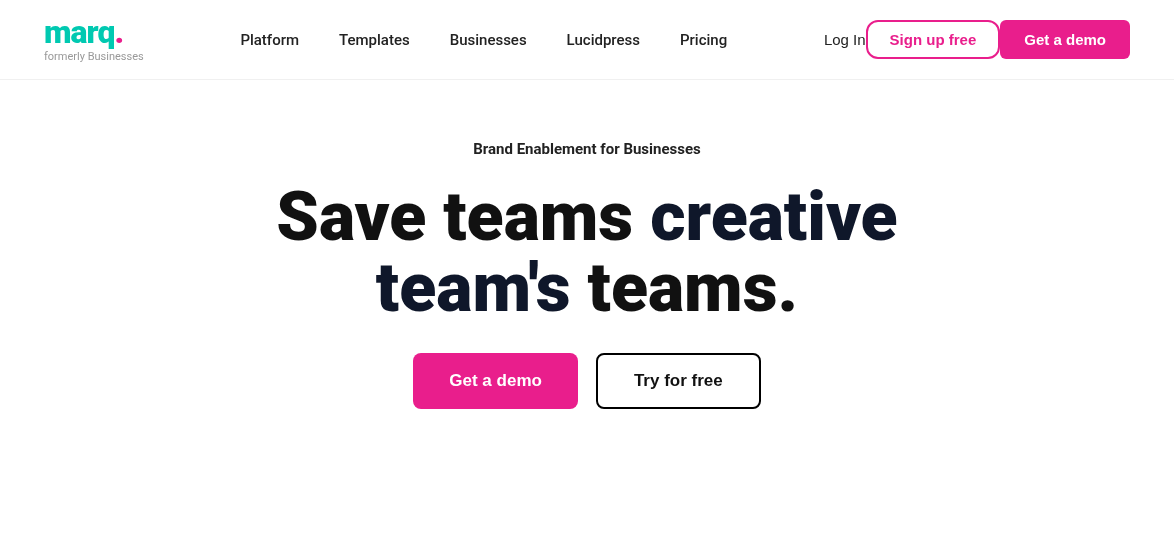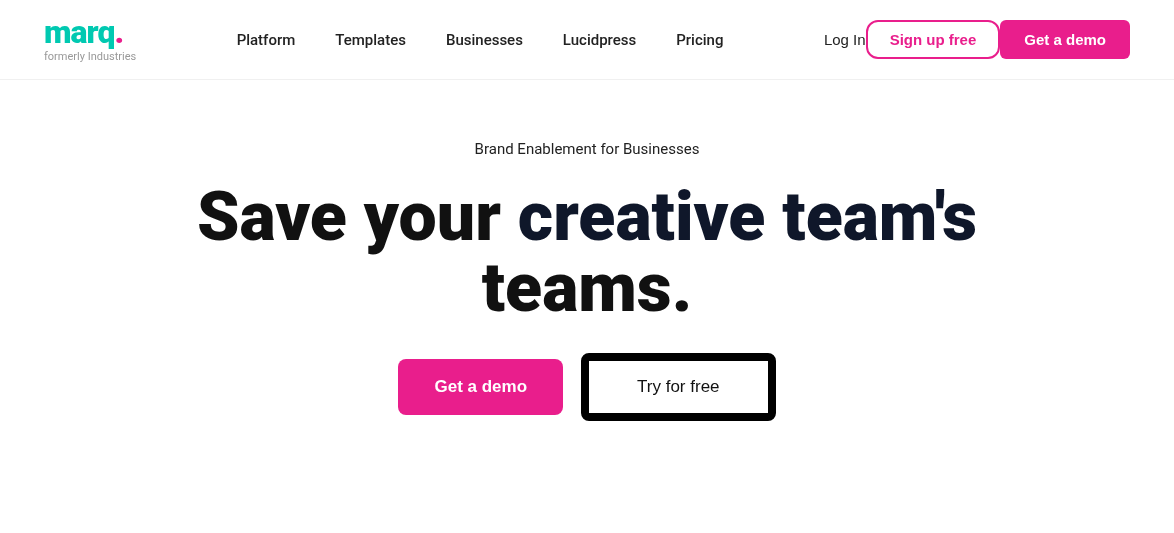--- a/index.html
+++ b/index.html
@@ -115,21 +115,21 @@
     .hero {
       display: flex;
       flex-direction: column;
       align-items: center;
       text-align: center;
       padding: 60px 40px 60px;
     }
 
     .hero-eyebrow {
       font-size: 15px;
-      font-weight: 400;
+      font-weight: 700;
       color: #222;
       margin-bottom: 24px;
     }
 
     .hero-headline {
       font-size: 68px;
       font-weight: 900;
       line-height: 1.05;
       color: #111;
       margin-bottom: 28px;
@@ -160,38 +160,38 @@
       color: #fff;
       background: #e91e8c;
       border: none;
       border-radius: 8px;
       padding: 18px 36px;
       cursor: pointer;
     }
 
     .btn-try-free {
       font-size: 17px;
-      font-weight: 400;
+      font-weight: 700;
       color: #111;
       background: #fff;
-      border: 8px solid #000000;
+      border: 2px solid #000000;
       border-radius: 8px;
-      padding: 16px 48px;
+      padding: 16px 36px;
       cursor: pointer;
     }
   </style>
 </head>
 <body>
 
 <header>
   <div class="logo-area">
     <div class="logo-text">
       <span class="m">m</span><span class="a">a</span><span class="r">r</span><span class="q">q</span><span class="dot">.</span>
     </div>
-    <div class="logo-sub">formerly Industries</div>
+    <div class="logo-sub">formerly Businesses</div>
   </div>
 
   <nav>
     <a class="nav-item">Platform</a>
     <a class="nav-item">Templates</a>
     <a class="nav-item">Businesses</a>
     <a class="nav-item">Lucidpress</a>
     <a class="nav-item">Pricing</a>
   </nav>
 
@@ -199,21 +199,21 @@
     <button class="btn-login">Log In</button>
     <button class="btn-signup">Sign up free</button>
     <button class="btn-demo-header">Get a demo</button>
   </div>
 </header>
 
 <section class="hero">
   <p class="hero-eyebrow">Brand Enablement for Businesses</p>
 
   <h1 class="hero-headline">
-    <span>Save your </span><span class="accent">creative team's</span><span> teams.</span>
+    <span>Save teams </span><span class="accent">creative team's</span><span> teams.</span>
   </h1>
 
 
   <div class="hero-cta">
     <button class="btn-get-demo">Get a demo</button>
     <button class="btn-try-free">Try for free</button>
   </div>
 </section>
 
 </body></html>

